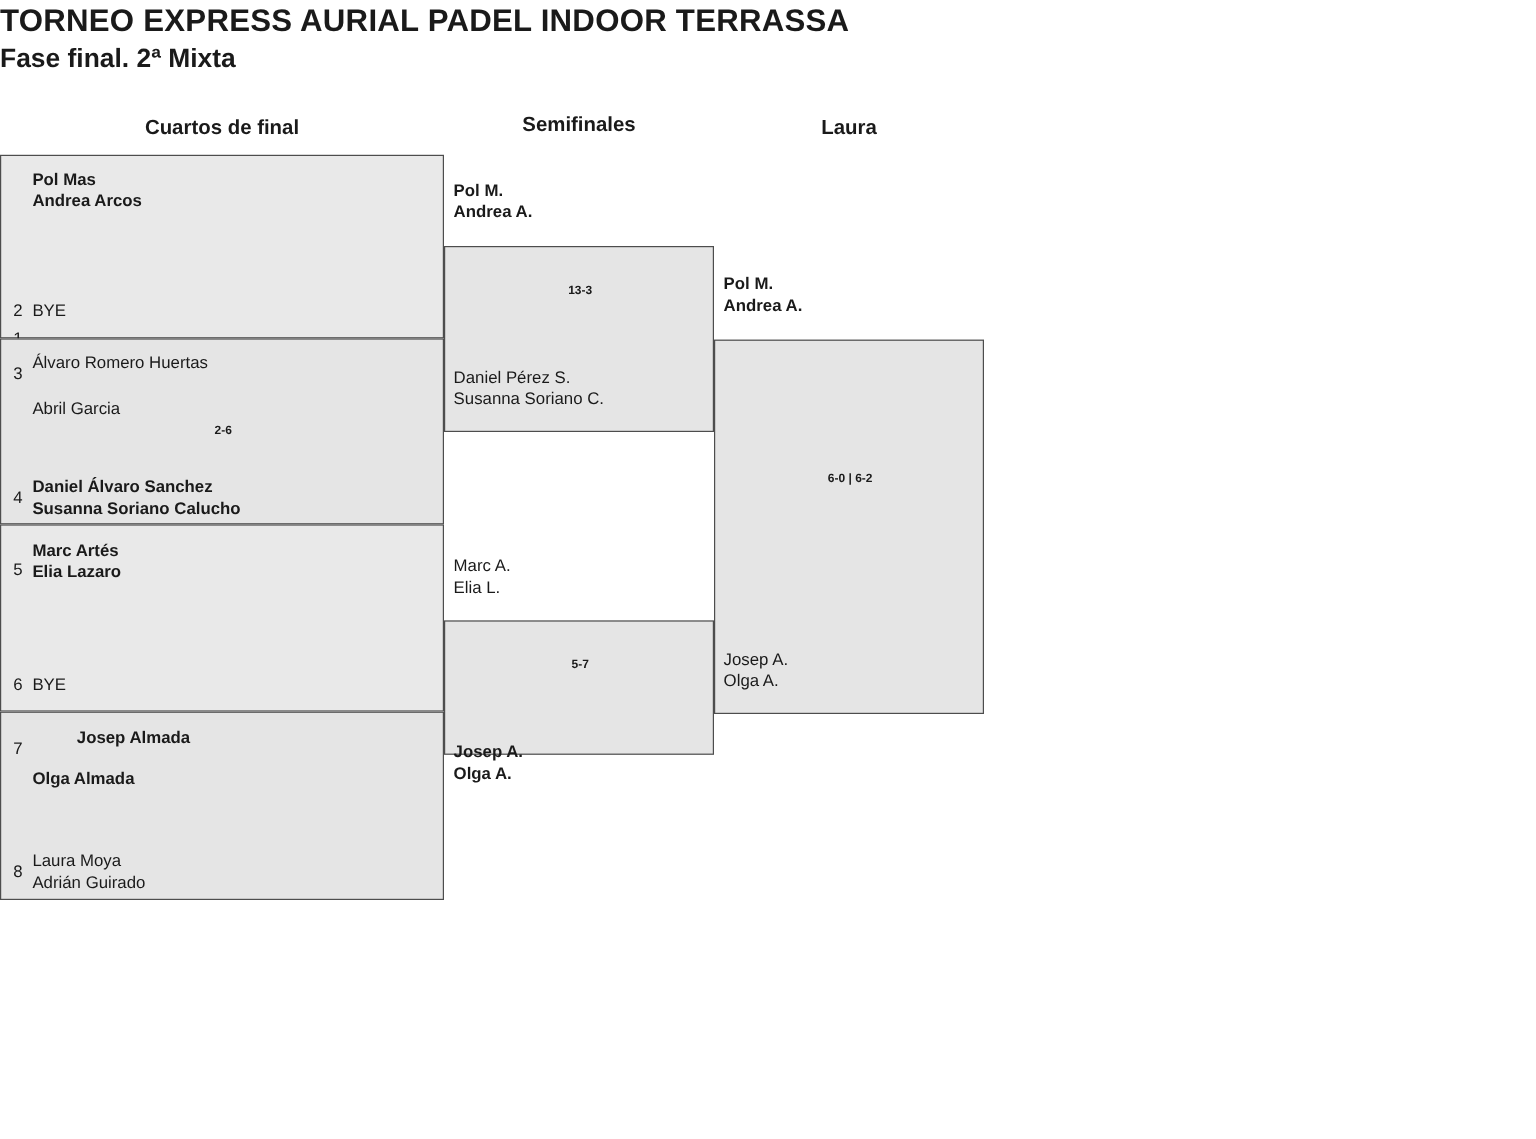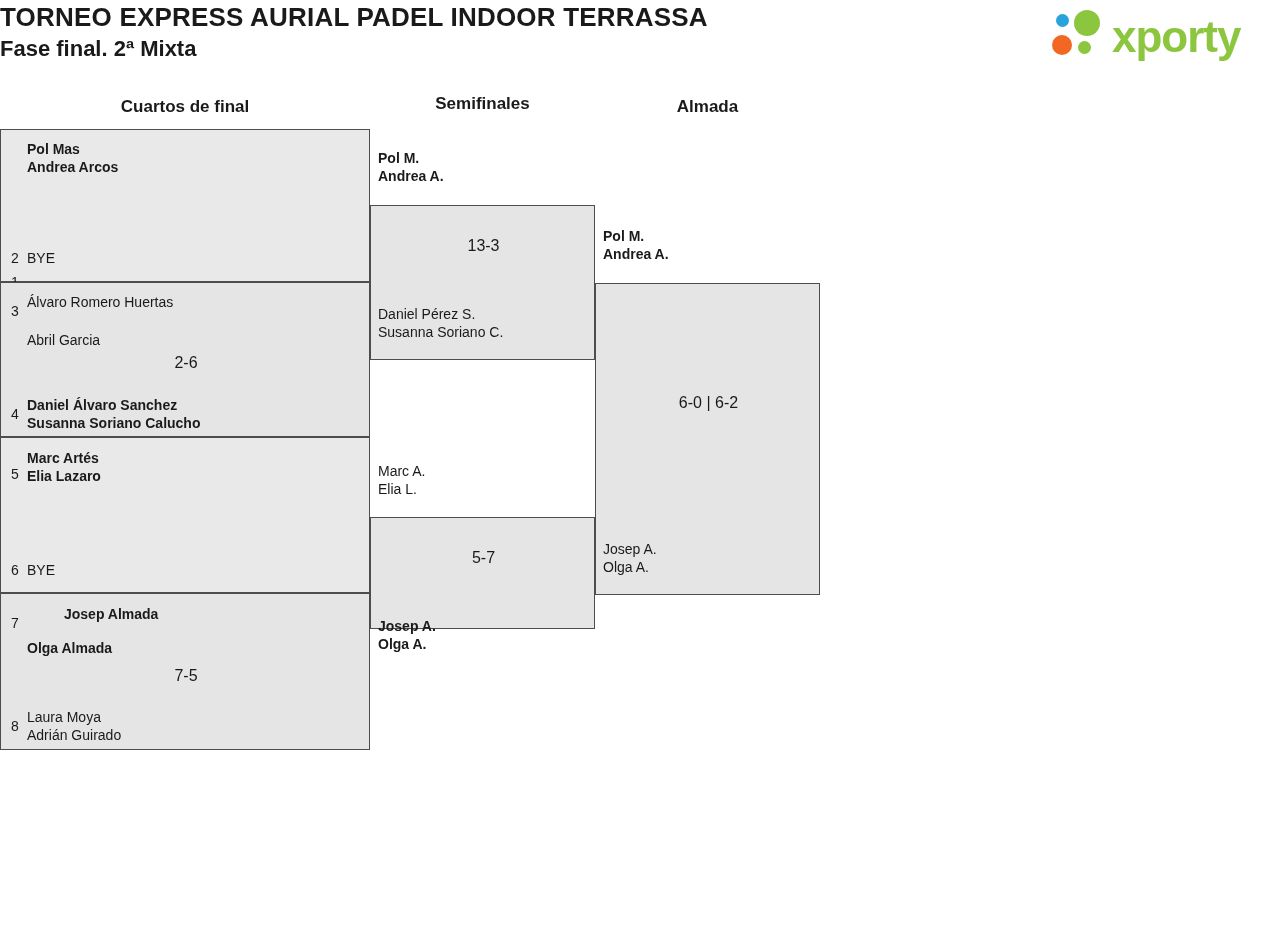--- a/index.html
+++ b/index.html
@@ -101,44 +101,38 @@
     line-height: 18px;
     white-space: nowrap;
   }
   .team.bold { font-weight: bold; }
   .team.bye {
     font-size: 14px;
     font-weight: normal;
   }
   .score {
     position: absolute;
-    font-size: 16px;
+    font-size: 10px;
     text-align: center;
     white-space: nowrap;
+    font-weight: bold;
   }
 </style>
 </head>
 <body>
 
 <div id="header">
   <div id="title-line1">TORNEO EXPRESS AURIAL PADEL INDOOR TERRASSA</div>
   <div id="title-line2">Fase final. 2ª Mixta</div>
 
-  <div id="logo">
-    <span class="dot d1"></span>
-    <span class="dot d2"></span>
-    <span class="dot d3"></span>
-    <span class="dot d4"></span>
-    <span class="logo-text">xporty</span>
-  </div>
 </div>
 
 <div class="round-header" id="rh-0">Cuartos de final</div>
 <div class="round-header" id="rh-1">Semifinales</div>
-<div class="round-header" id="rh-2">Almada</div>
+<div class="round-header" id="rh-2">Laura</div>
 
 <div class="box shaded" style="left:0px; top:129px; width:370px; height:153px;">
   <span class="seed" style="top:144px;">1</span>
   <span class="team bold" style="left:26px; top:10px;">Pol Mas</span>
   <span class="team bold" style="left:26px; top:28px;">Andrea Arcos</span>
   <span class="score" style="left:0px; top:66px; width:370px;"></span>
   <span class="seed" style="top:120px;">2</span>
   <span class="team bye" style="left:26px; top:119px;">BYE</span>
   <span class="team" style="left:26px; top:137px;"></span>
 </div>
@@ -160,21 +154,20 @@
   <span class="score" style="left:0px; top:73px; width:370px;"></span>
   <span class="seed" style="top:124px;">6</span>
   <span class="team bye" style="left:26px; top:123px;">BYE</span>
   <span class="team" style="left:26px; top:141px;"></span>
 </div>
 
 <div class="box" style="left:0px; top:593px; width:370px; height:157px;">
   <span class="seed" style="top:21px;">7</span>
   <span class="team bold" style="left:26px; top:11px;margin-left:37px;">Josep Almada</span>
   <span class="team bold" style="left:26px; top:29px;margin-top:16px;">Olga Almada</span>
-  <span class="score" style="left:0px; top:73px; width:370px;">7-5</span>
   <span class="seed" style="top:124px;">8</span>
   <span class="team" style="left:26px; top:114px;">Laura Moya</span>
   <span class="team" style="left:26px; top:132px;">Adrián Guirado</span>
 </div>
 
 <div class="box" style="left:370px; top:205px; width:225px; height:155px;">
   <span class="team bold" style="left:7px; top:-57px;">Pol M.</span>
   <span class="team bold" style="left:7px; top:-39px;">Andrea A.</span>
   <span class="score" style="left:0px; top:31px; width:225px;">13-3</span>
   <span class="team" style="left:7px; top:99px;">Daniel Pérez S.</span>

